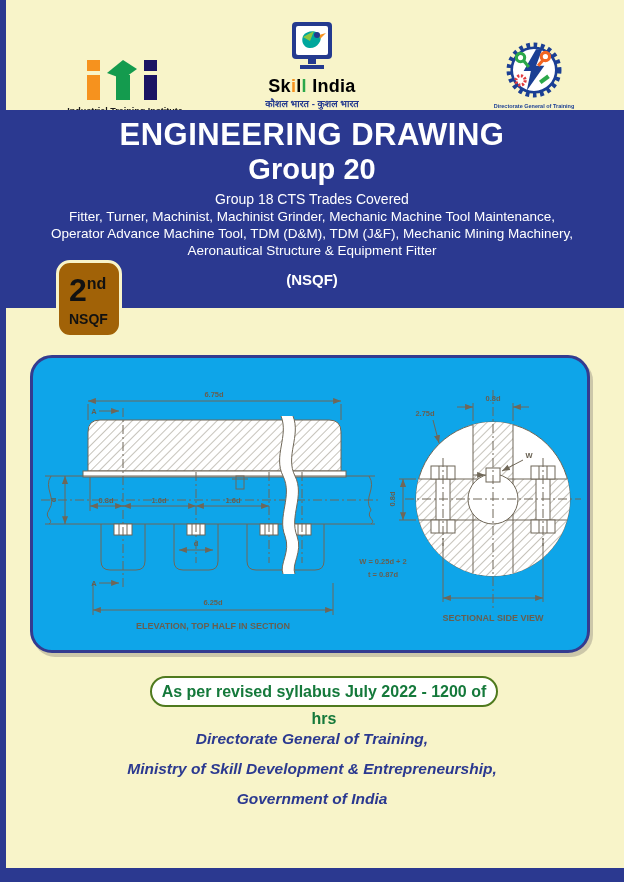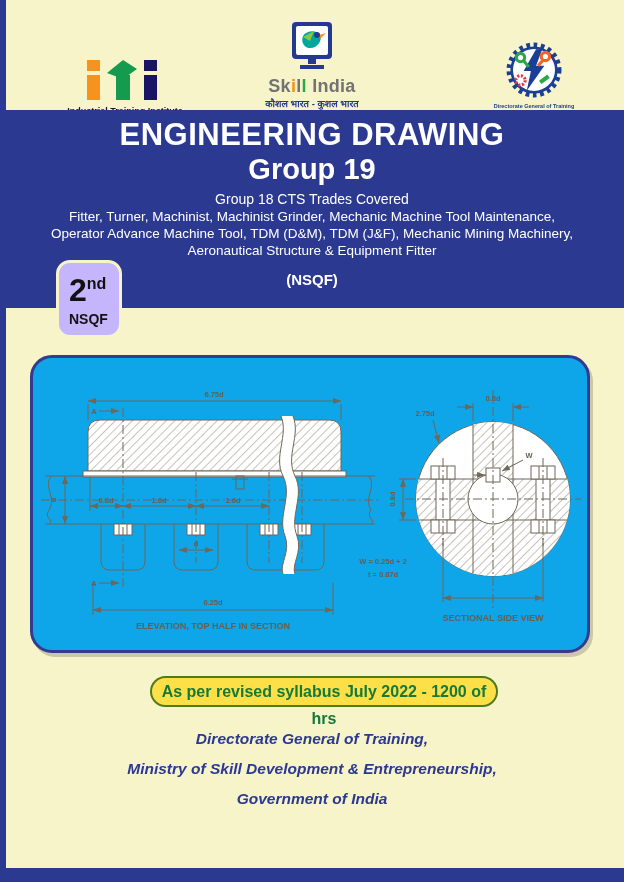--- a/index.html
+++ b/index.html
@@ -6,52 +6,52 @@
   .page{position:relative;width:624px;height:882px;background:#F8F4C9;overflow:hidden;
         font-family:"Liberation Sans",sans-serif;}
   .left-strip{position:absolute;left:0;top:0;width:6px;height:882px;background:#2B3990;}
   .bottom-bar{position:absolute;left:0;bottom:0;width:624px;height:14px;background:#2B3990;}
 
   
   .iti-logo{position:absolute;left:58px;top:60px;width:134px;text-align:center;}
   .iti-caption{font-size:9px;font-weight:bold;color:#1a1a1a;margin-top:2px;}
   .skill-logo{position:absolute;left:250px;top:22px;width:124px;text-align:center;}
   .skill-word{font-size:18px;font-weight:bold;letter-spacing:.3px;line-height:19px;margin-top:1px;}
-  .sk-navy{color:#737373}.sk-orange{color:#F6921E}.sk-green{color:#2BA84A}
+  .sk-navy{color:#000000}.sk-orange{color:#F6921E}.sk-green{color:#2BA84A}
   .skill-tagline{font-size:9.5px;font-weight:bold;color:#243A8F;margin-top:1px;}
   .dgt-logo{position:absolute;left:490px;top:42px;width:88px;text-align:center;}
   .dgt-caption{font-size:5.5px;font-weight:bold;color:#1b3f94;margin-top:1px;}
 
   
   .title-band{position:absolute;left:0;top:110px;width:624px;height:198px;background:#2B3990;
               color:#fff;text-align:center;box-sizing:border-box;padding-top:8px;}
   .band-title{font-size:31px;font-weight:bold;letter-spacing:.5px;line-height:34px;margin:0;}
   .band-subtitle{font-size:29px;font-weight:bold;line-height:34px;margin:0;}
   .trades-heading{font-size:14px;margin:5px 0 1px;}
   .trade-line{font-size:13.5px;line-height:17px;margin:0;}
   .nsqf{font-size:15px;font-weight:bold;margin:12px 0 0;}
 
   
-  .year-badge{position:absolute;left:56px;top:260px;width:66px;height:78px;background:#c4b5fd;
+  .year-badge{position:absolute;left:56px;top:260px;width:66px;height:78px;background:#a16207;
               border:3px solid #F8F4C9;border-radius:14px;color:#111;box-sizing:border-box;
               padding:4px 0 0 10px;}
   .year-num{font-size:32px;font-weight:bold;line-height:34px;}
   .year-num sup{font-size:16px;font-weight:bold;}
   .year-label{font-size:14px;font-weight:bold;margin-top:4px;}
 
   
   .drawing-box{position:absolute;left:30px;top:355px;width:560px;height:298px;background:#0ea5e9;
                border:3px solid #343B8F;border-radius:22px;box-sizing:border-box;
                box-shadow:3px 4px 0 rgba(150,145,130,.45);}
   .drawing-box svg{display:block;width:100%;height:100%;}
   .dtext{font-family:"Liberation Sans",sans-serif;font-size:7.5px;font-weight:bold;fill:#675F50;}
   .dcap{font-family:"Liberation Sans",sans-serif;font-size:9px;font-weight:bold;fill:#675F50;}
 
   
-  .syllabus-pill{position:absolute;left:150px;top:676px;width:348px;height:31px;background:#fde047;
+  .syllabus-pill{position:absolute;left:150px;top:676px;width:348px;height:31px;background:#ffffff;
                  border:2px solid #4F7A1E;border-radius:17px;color:#15793B;font-weight:bold;
                  font-size:16px;text-align:center;line-height:27px;box-sizing:border-box;}
 
   
   .footer-lines{position:absolute;left:0;top:720px;width:624px;text-align:center;
                 color:#2B3990;font-weight:bold;font-size:15.5px;}
   .footer-lines p{margin:8px;line-height:22px;font-style:italic;}
   .nimi-row{position:absolute;left:92px;top:794px;display:flex;align-items:center;gap:20px;}
   .nimi-ellipse{position:relative;width:86px;height:47px;background:#2B3990;border-radius:50%;
                 display:flex;align-items:center;justify-content:center;flex:0 0 auto;}
@@ -104,21 +104,21 @@
       <circle cx="14" cy="15" r="4" fill="none" stroke="#2BA84A" stroke-width="3"></circle>
       <line x1="17" y1="18" x2="22" y2="24" stroke="#2BA84A" stroke-width="3"></line>
       <circle cx="14" cy="37" r="4.5" fill="none" stroke="#E03A3E" stroke-width="3" stroke-dasharray="2 1.5"></circle>
       <line x1="33" y1="39" x2="41" y2="33" stroke="#2BA84A" stroke-width="4"></line>
     </svg>
     <div class="dgt-caption">Directorate General of Training</div>
   </div>
 
   <div class="title-band">
     <h1 class="band-title">ENGINEERING DRAWING</h1>
-    <h2 class="band-subtitle">Group 19</h2>
+    <h2 class="band-subtitle">Group 20</h2>
     <p class="trades-heading">Group 18 CTS Trades Covered</p>
     <p class="trade-line">Fitter, Turner, Machinist, Machinist Grinder, Mechanic Machine Tool Maintenance,</p>
     <p class="trade-line">Operator Advance Machine Tool, TDM (D&amp;M), TDM (J&amp;F), Mechanic Mining Machinery,</p>
     <p class="trade-line">Aeronautical Structure &amp; Equipment Fitter</p>
     <p class="nsqf">(NSQF)</p>
   </div>
 
   <div class="year-badge">
     <div class="year-num"><span>2</span><sup>nd</sup></div>
     <div class="year-label">NSQF</div>

